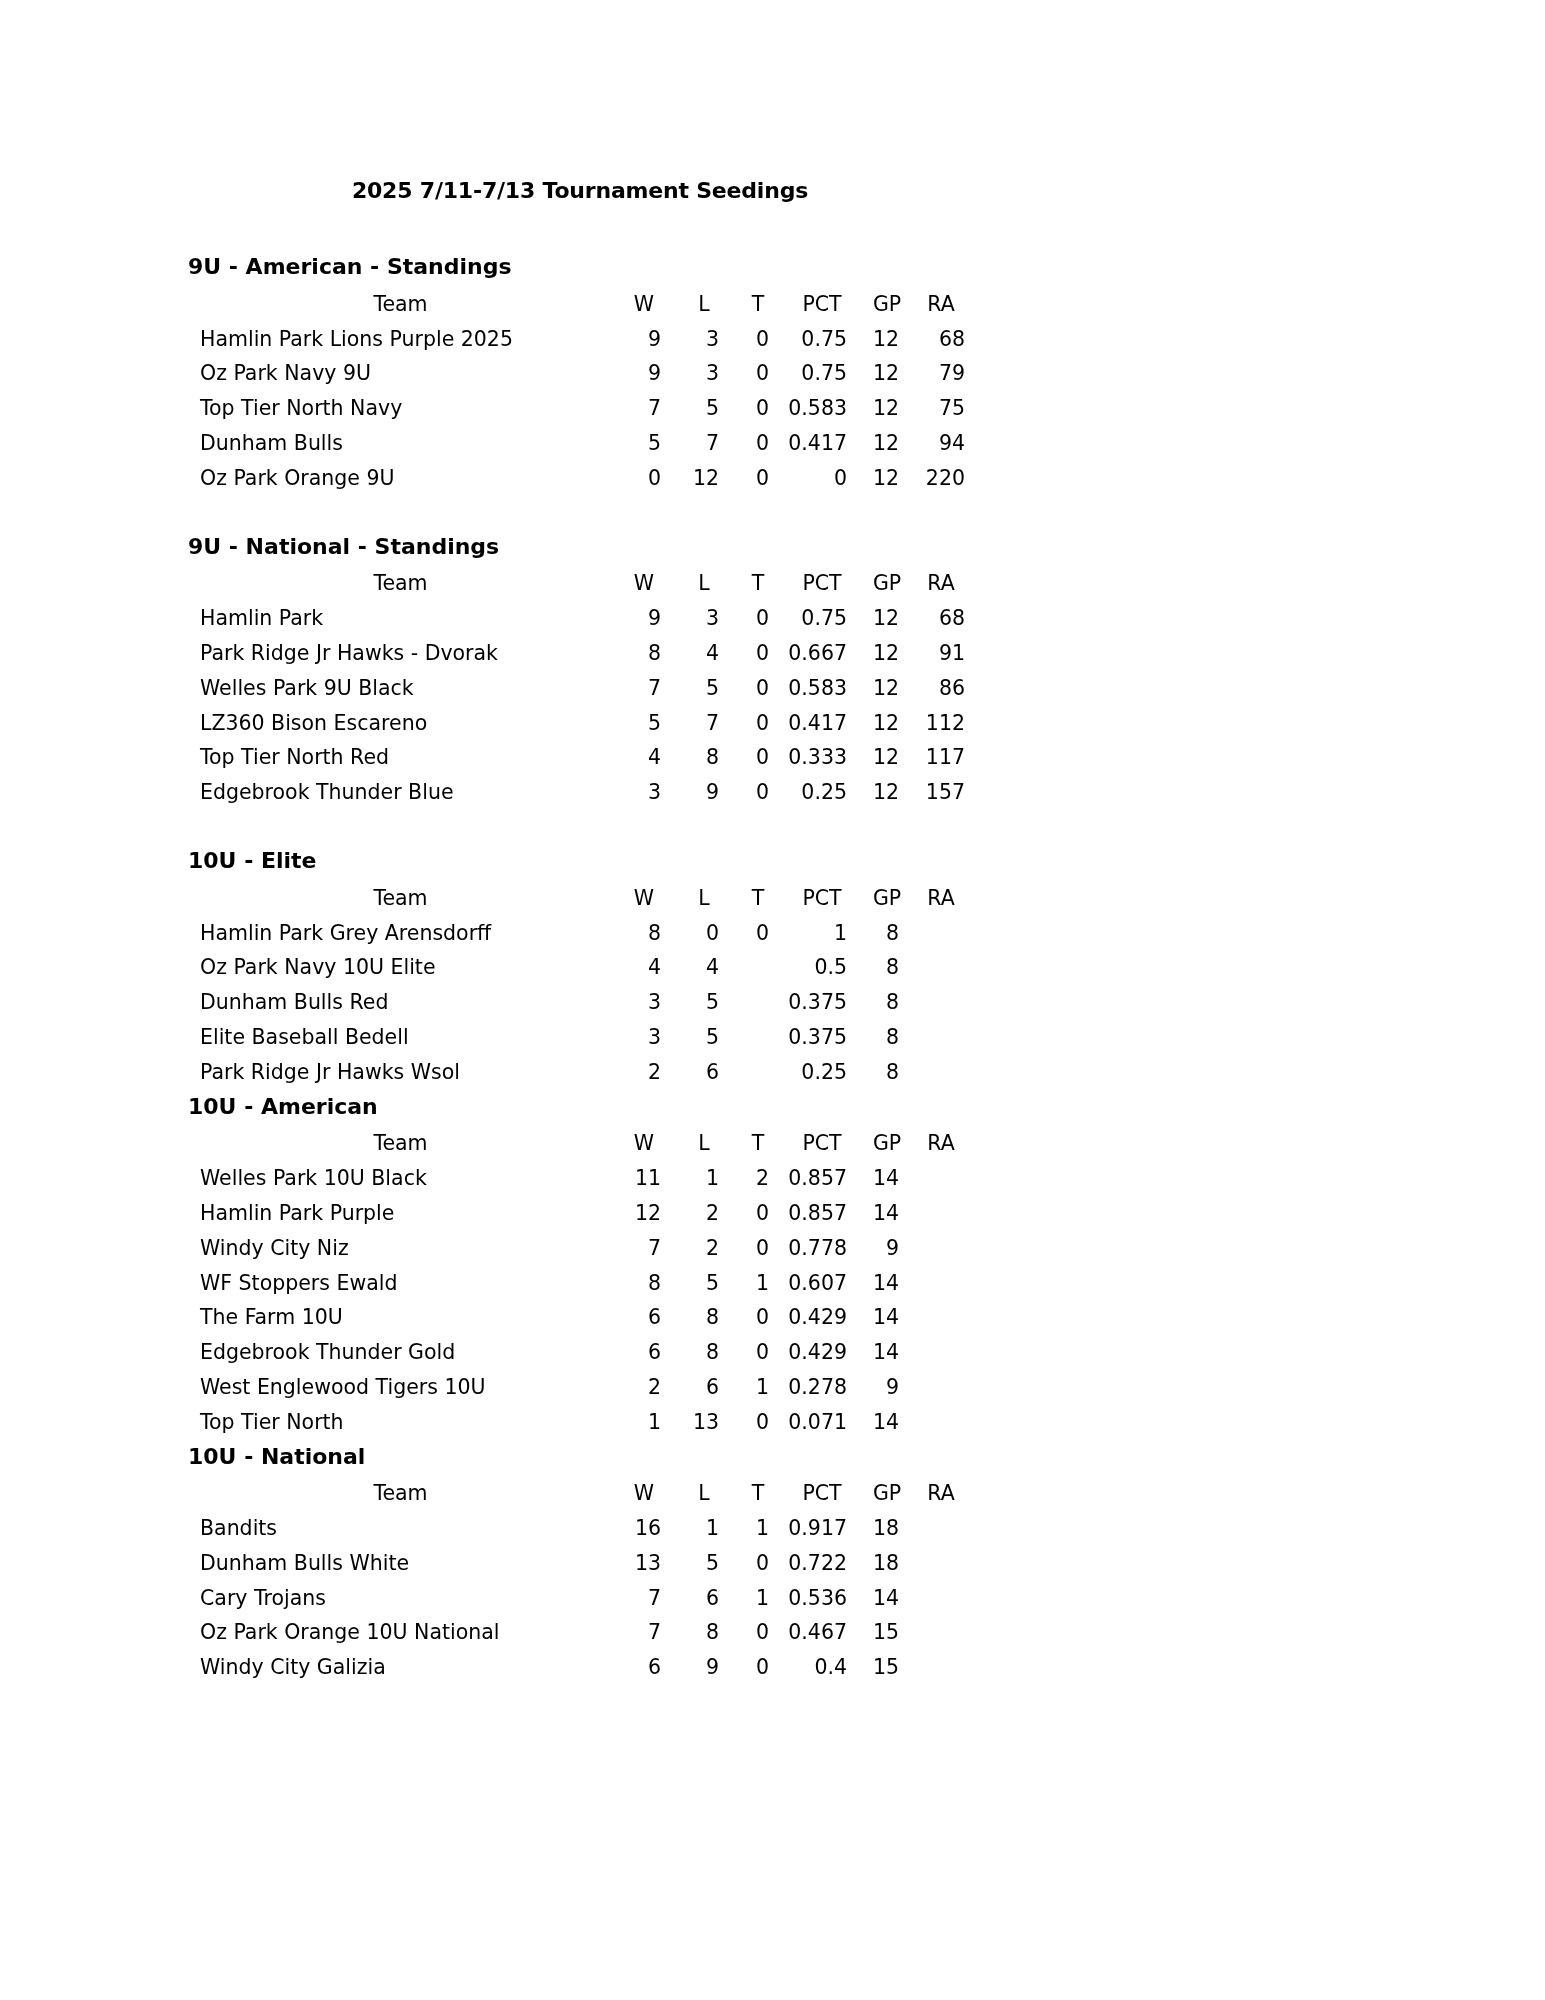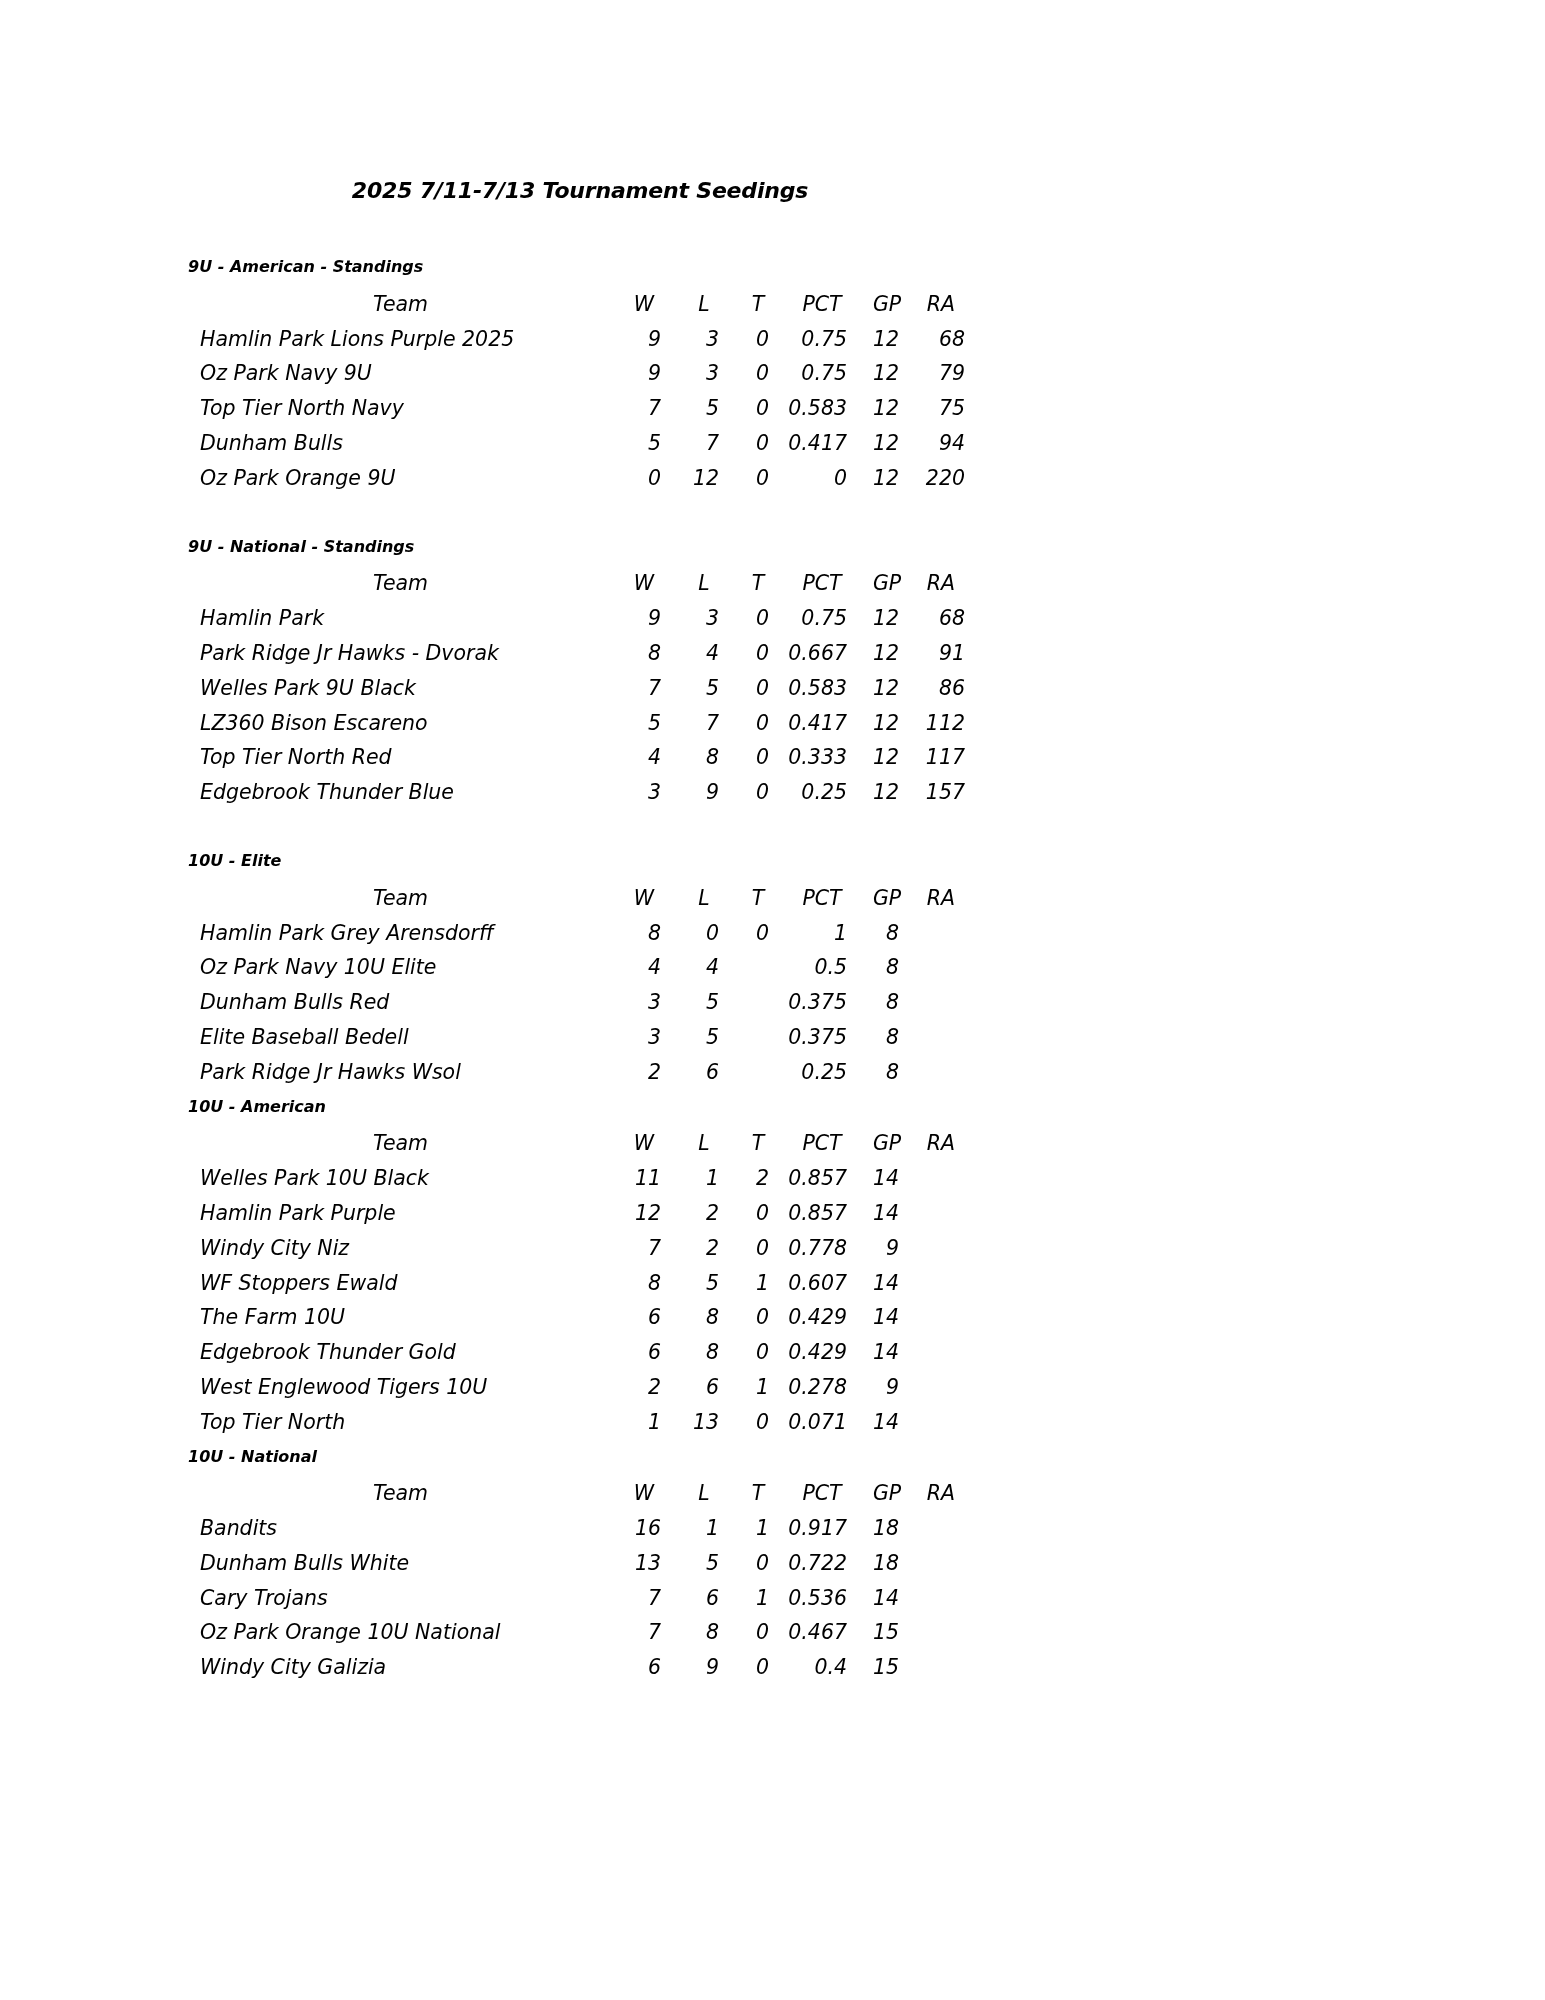--- a/index.html
+++ b/index.html
@@ -14,21 +14,20 @@
     color: #000000;
     position: relative;
     overflow: hidden;
   }
   .page {
     position: relative;
     width: 1545px;
     height: 2000px;
     box-sizing: border-box;
     padding: 0;
-    font-style: italic;
   }
   .doc-title {
     position: absolute;
     left: 0;
     top: 178px;
     width: 1160px;
     text-align: center;
     font-size: 22px;
     font-weight: bold;
     letter-spacing: -0.2px;
@@ -36,21 +35,21 @@
   .content {
     position: absolute;
     left: 188px;
     top: 250px;
     width: 1180px;
   }
   .section {
     margin-bottom: 0;
   }
   .section-title {
-    font-size: 16px;
+    font-size: 22px;
     font-weight: bold;
     padding: 0 0 2px 0;
     line-height: 34.8px;
   }
   table.standings {
     border-collapse: collapse;
     width: 770px;
     table-layout: fixed;
   }
   table.standings td, table.standings th {

